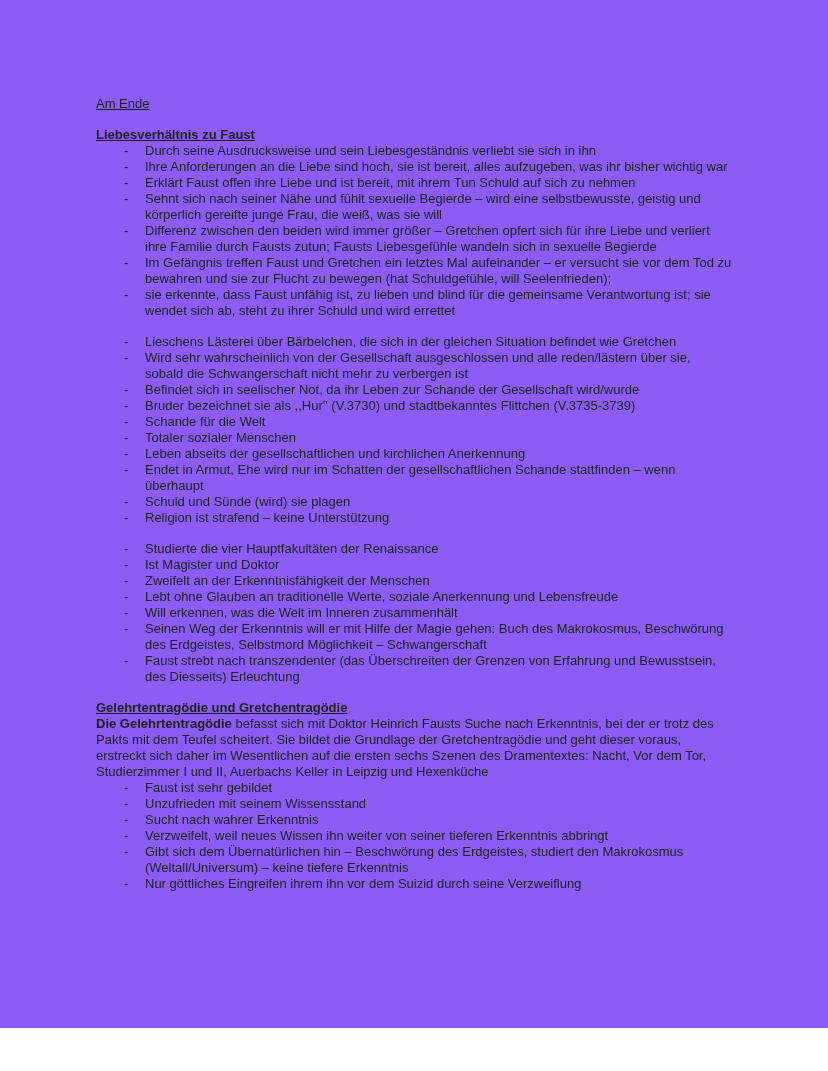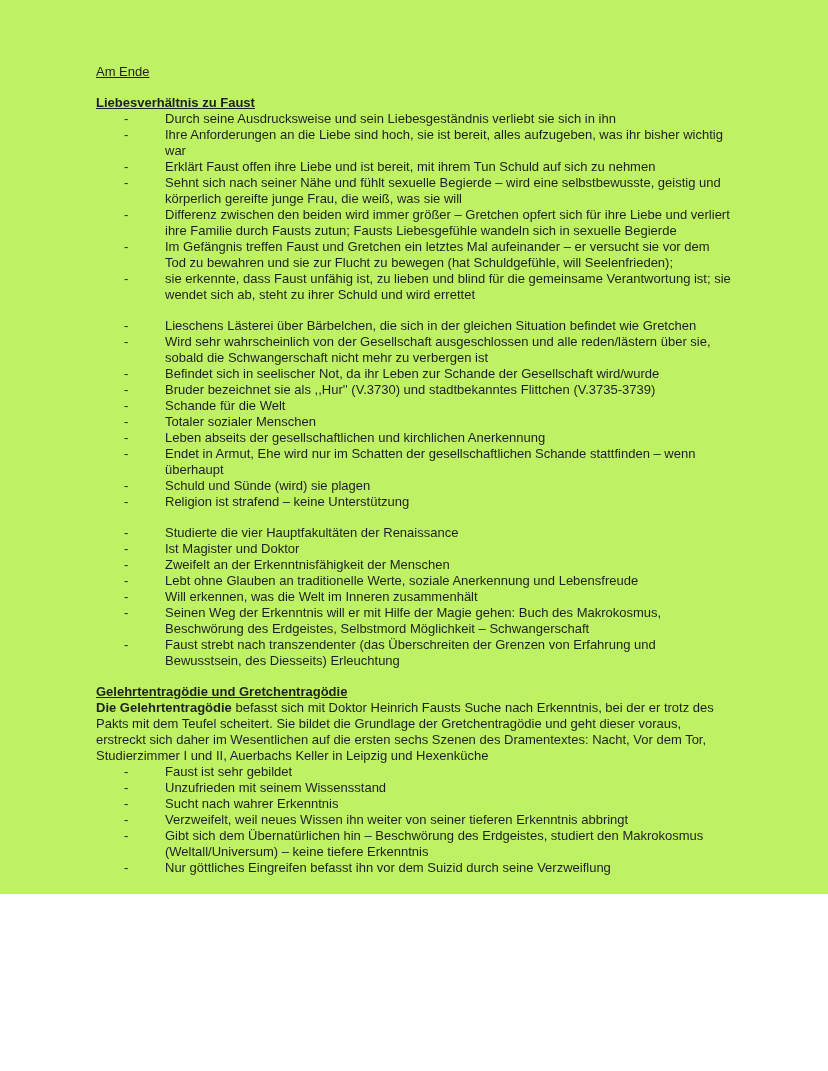--- a/index.html
+++ b/index.html
@@ -13,23 +13,23 @@
     overflow: hidden;
     font-family: "Liberation Sans", sans-serif;
     font-size: 13px;
     line-height: 16px;
     color: #1f1f1f;
     -webkit-font-smoothing: antialiased;
   }
   .doc-page {
     box-sizing: border-box;
     width: 828px;
-    height: 894px;
-    padding: 64px 96px 0 96px;
-    background: #bef264;
+    height: 1028px;
+    padding: 96px 96px 0 96px;
+    background: #8b5cf6;
   }
   .doc-section {
     margin: 0 0 15px 0;
   }
   .section-heading {
     font-size: 13px;
     line-height: 16px;
     font-weight: normal;
     margin: 0;
     padding: 0;
@@ -50,21 +50,20 @@
     align-items: flex-start;
   }
   .bullet-marker {
     flex: 0 0 auto;
     width: 21px;
     padding-left: 28px;
     text-align: left;
   }
   .bullet-text {
     flex: 1 1 auto;
-    margin-left: 20px;
   }
   .lead-bold { font-weight: bold; }
 </style>
 </head>
 <body>
 
 <div class="doc-page">
   <div id="doc-content">
       <section class="doc-section">
         <h2 class="section-heading hu">Am Ende</h2>
@@ -197,18 +196,18 @@
           <li class="bullet-item">
             <span class="bullet-marker">-</span>
             <span class="bullet-text">Verzweifelt, weil neues Wissen ihn weiter von seiner tieferen Erkenntnis abbringt</span>
           </li>
           <li class="bullet-item">
             <span class="bullet-marker">-</span>
             <span class="bullet-text">Gibt sich dem Übernatürlichen hin – Beschwörung des Erdgeistes, studiert den Makrokosmus (Weltall/Universum) – keine tiefere Erkenntnis</span>
           </li>
           <li class="bullet-item">
             <span class="bullet-marker">-</span>
-            <span class="bullet-text">Nur göttliches Eingreifen befasst ihn vor dem Suizid durch seine Verzweiflung</span>
+            <span class="bullet-text">Nur göttliches Eingreifen ihrem ihn vor dem Suizid durch seine Verzweiflung</span>
           </li>
         </ul>
       </section>
     </div>
 </div>
 
 </body></html>

